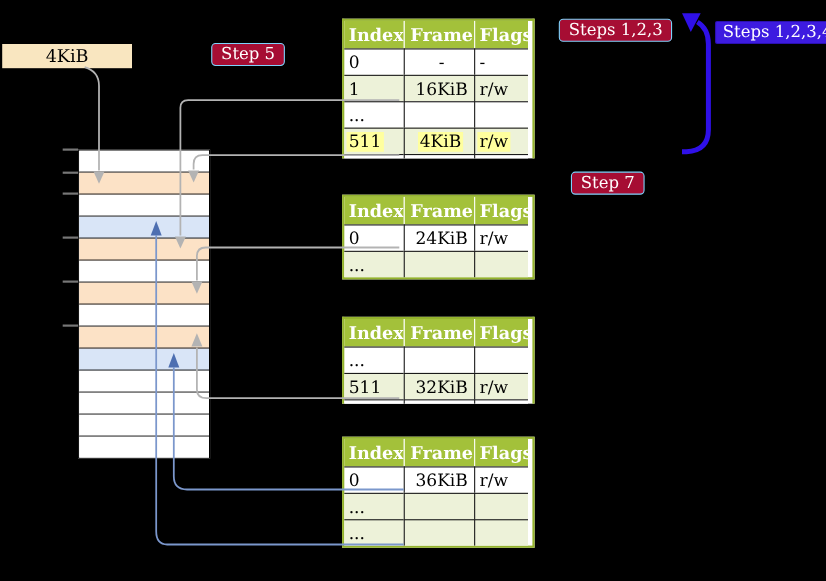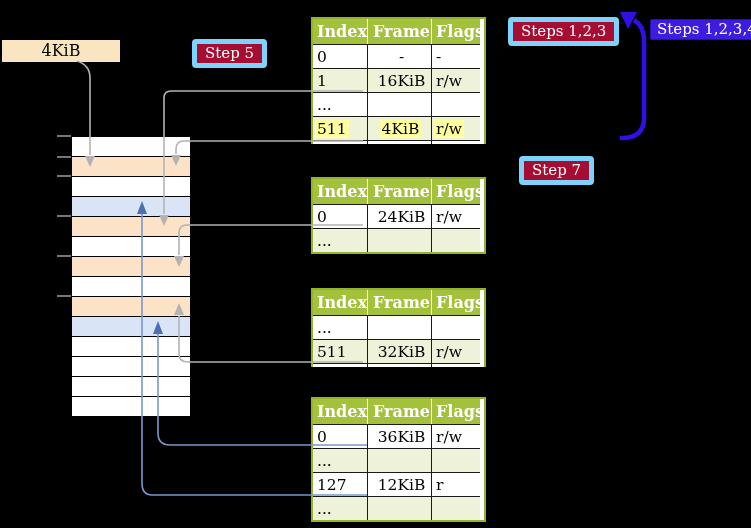--- a/index.html
+++ b/index.html
@@ -31,21 +31,21 @@
     position:absolute;left:2px;top:40px;width:118px;height:22px;
     background:var(--label-box-tan);color:#000;
     font-size:16px;text-align:center;line-height:22px;
   }
 
   
   .badge{
     position:absolute;color:#fff;font-size:15px;line-height:17px;
     padding:1px 8px;border-radius:4px;white-space:nowrap;
   }
-  .badge.red{background:var(--badge-red);border:5px solid #7dd3fc;}
+  .badge.red{background:var(--badge-red);border:1px solid #7dd3fc;}
   .badge.blue{background:var(--badge-blue);border:1px solid #2b10b0;border-radius:2px;padding:1px 6px;}
   .badge-step0{left:192px;top:39px;}
   .badge-steps123{left:508px;top:17px;}
   .badge-steps1234{left:650px;top:19px;}
   .badge-step4{left:519px;top:156px;}
 
   
   .mem-column{
     position:absolute;left:71px;top:136px;width:118px;
     border:1px solid #000;background:#fff;
@@ -209,25 +209,20 @@
         <div class="pt-row pt-body">
           <div class="pt-cell c0">0</div>
           <div class="pt-cell c1">36KiB</div>
           <div class="pt-cell c2">r/w</div>
         </div>
         <div class="pt-row pt-body shaded">
           <div class="pt-cell c0">...</div>
           <div class="pt-cell c1"></div>
           <div class="pt-cell c2"></div>
         </div>
-        <div class="pt-row pt-body">
-          <div class="pt-cell c0">127</div>
-          <div class="pt-cell c1">12KiB</div>
-          <div class="pt-cell c2">r</div>
-        </div>
         <div class="pt-row pt-body shaded">
           <div class="pt-cell c0">...</div>
           <div class="pt-cell c1"></div>
           <div class="pt-cell c2"></div>
         </div>
       </div>
     </div>
 
   <svg id="overlay" width="751" height="528">
 

